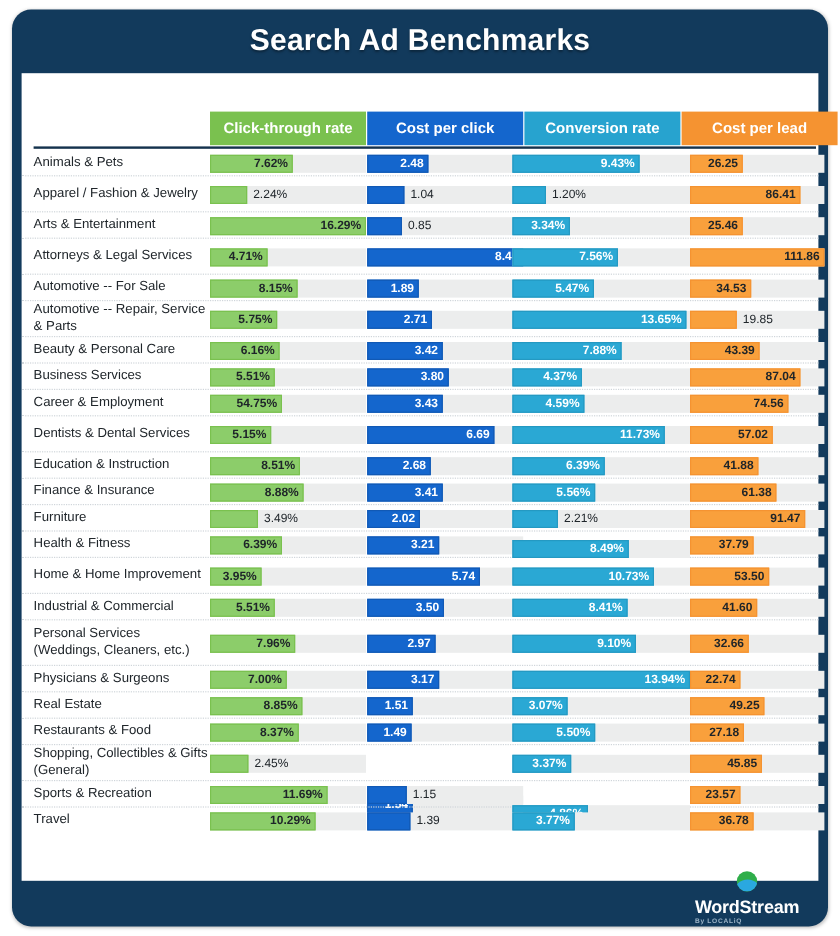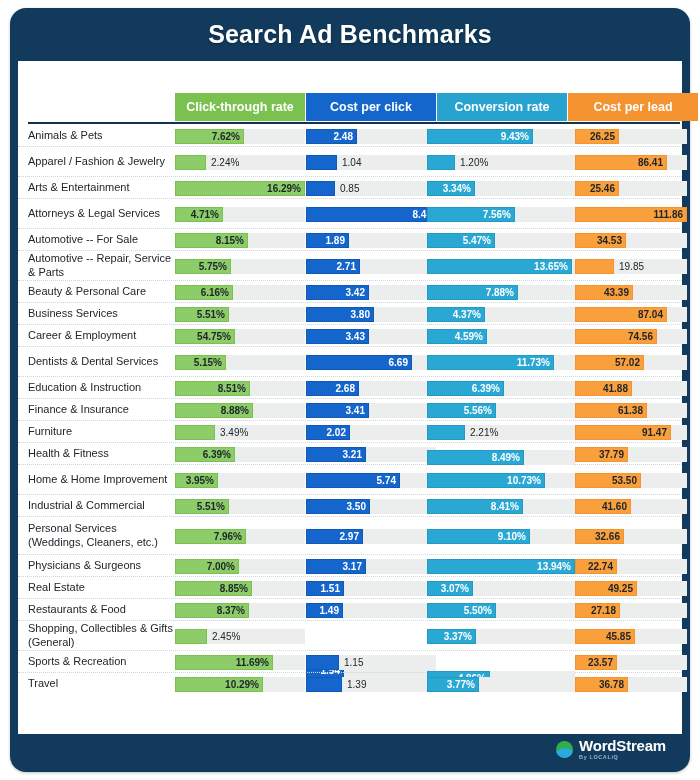--- a/index.html
+++ b/index.html
@@ -24,21 +24,21 @@
   }
   .sheet{
     position:absolute;left:8px;top:53px;width:664px;height:673px;
     background:#ffffff;box-sizing:border-box;
   }
   .footer{
     position:absolute;left:8px;top:726px;width:664px;height:30px;
     display:flex;align-items:center;justify-content:flex-end;
     padding-right:16px;box-sizing:border-box;
   }
-  .logo{display:flex;align-items:center;gap:6px;}
+  .logo{display:flex;align-items:center;gap:6px;flex-direction:column;}
   .logo-mark{width:17px;height:17px;border-radius:50%;background:#2fae4a;
     position:relative;overflow:hidden;flex:0 0 auto;}
   .logo-mark::after{
     content:"";position:absolute;left:-2px;bottom:0;width:22px;height:10px;
     background:#2aa8e0;border-radius:50% 50% 0 0 / 100% 100% 0 0;
   }
   .logo-text{display:flex;flex-direction:column;line-height:1;}
   .logo-name{color:#ffffff;font-size:15px;font-weight:bold;letter-spacing:-.2px;}
   .logo-sub{color:#9fb6c9;font-size:5.5px;font-weight:bold;letter-spacing:.6px;margin-top:2px;}
 

